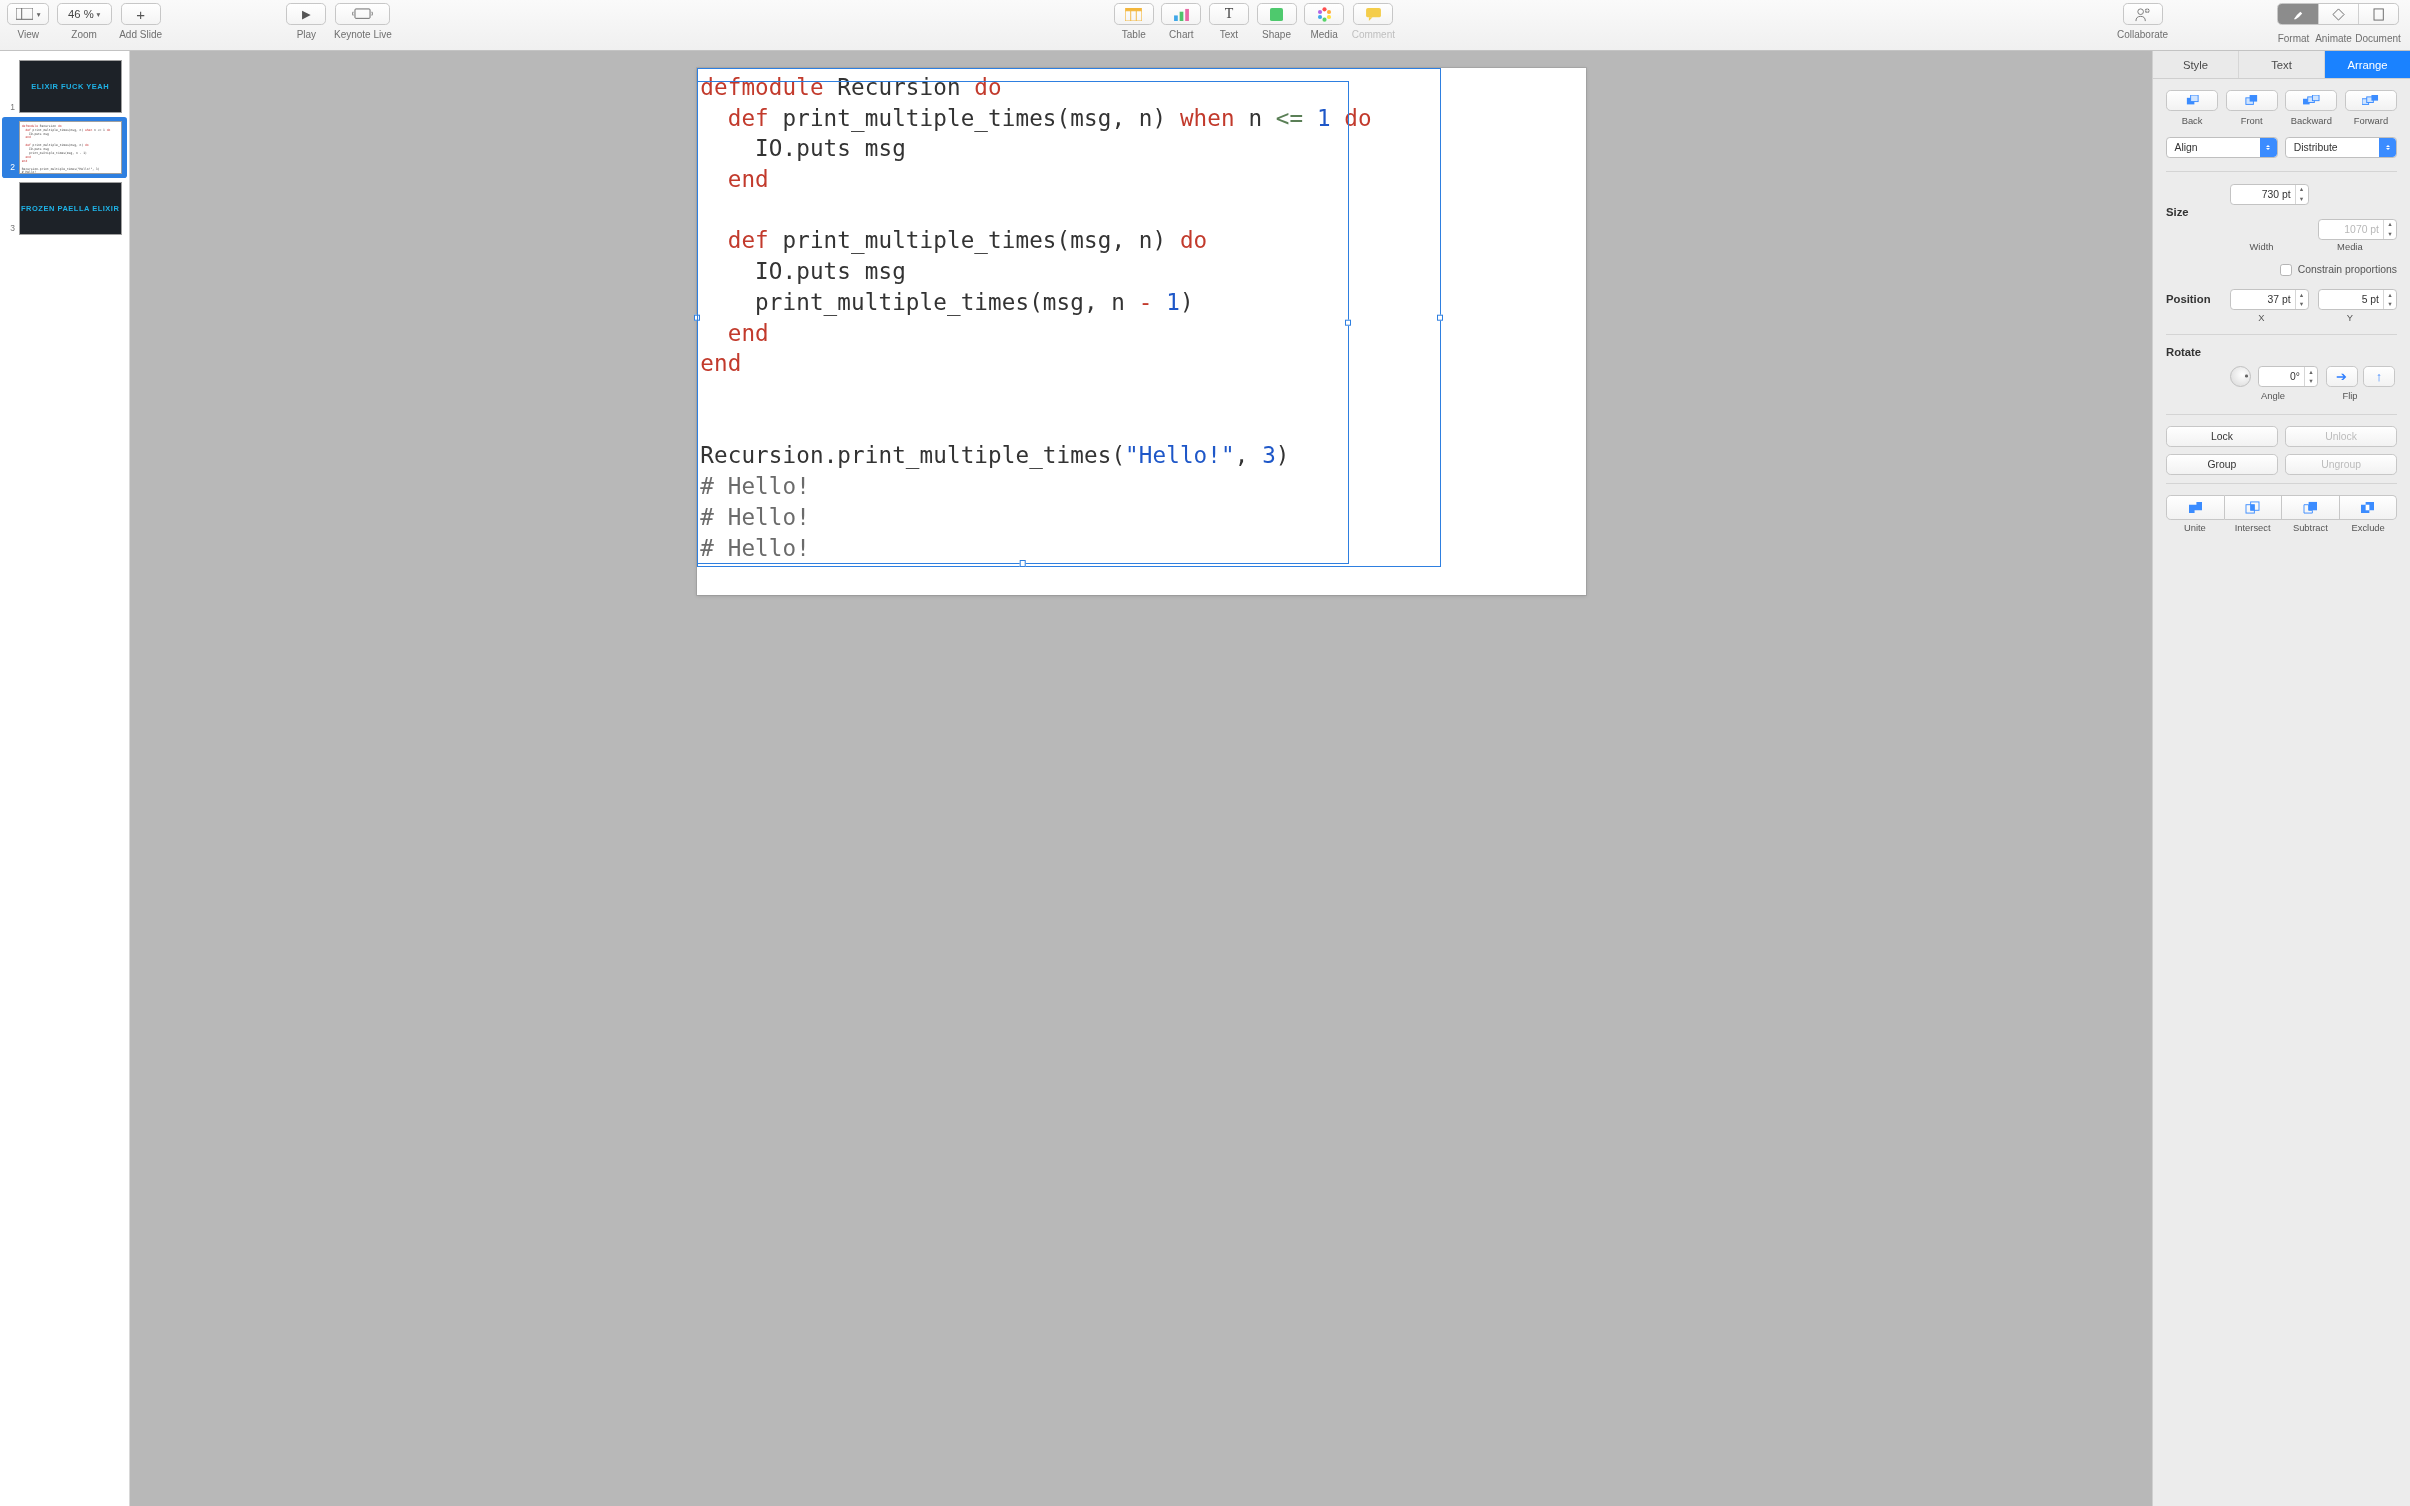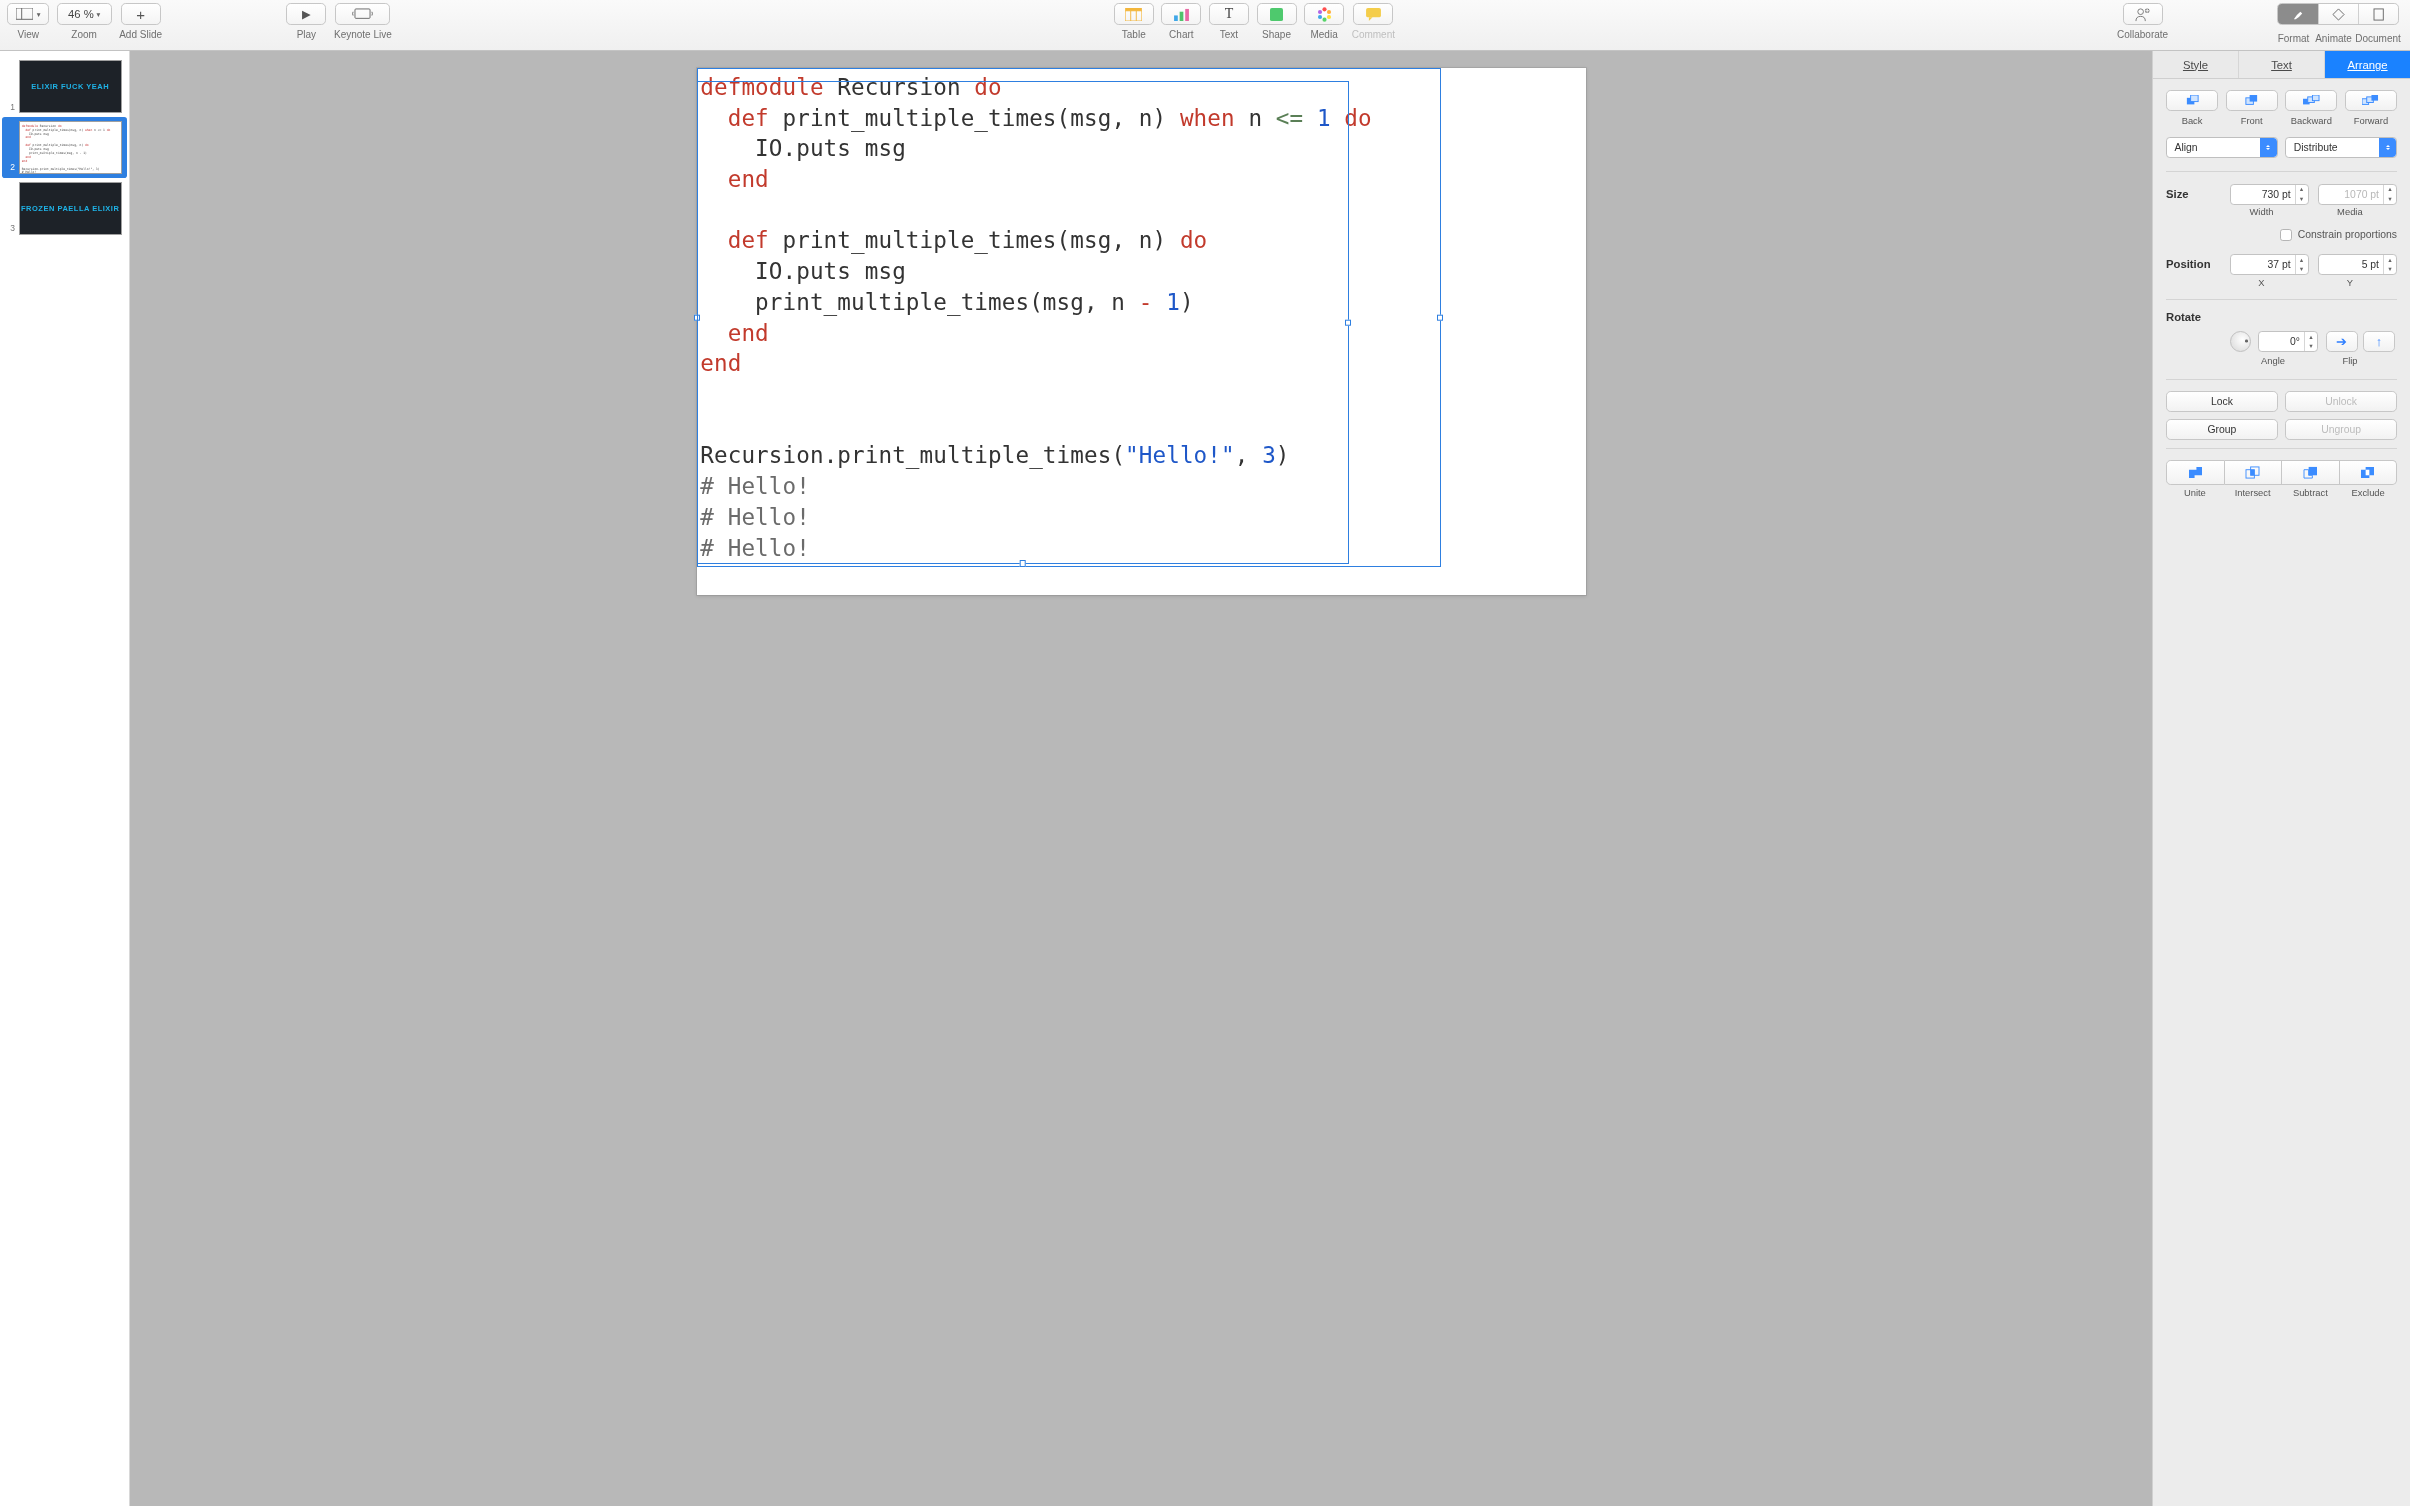--- a/index.html
+++ b/index.html
@@ -185,21 +185,20 @@
     display: flex;
     height: 28px;
     background: #eaeaea;
     border-bottom: 0.9px solid #cfcfcf;
   }
   .insp-tabs > div {
     flex: 1;
     display: flex; align-items: center; justify-content: center;
     font-size: 11.3px; color: #4a4a4a;
     border-right: 0.9px solid #d6d6d6;
-    text-decoration: underline;
   }
   .insp-tabs > div:last-child { border-right: none; }
   .insp-tabs > div.active { background: #1a82ff; color: #fff; }
 
   .insp-body { padding: 11.3px 13px; overflow-y: auto; }
 
   .btn-row { display: flex; gap: 7.5px; margin-bottom: 3.8px; }
   .mini-btn, .mini-btn2 {
     flex: 1;
     height: 21px;
@@ -238,21 +237,21 @@
   .num-input {
     width: 79px; height: 21px;
     border: 0.9px solid #c3c3c3; border-radius: 3.8px;
     background: #fff;
     display: flex; align-items: center; justify-content: flex-end;
     padding-right: 17px;
     font-size: 10.4px; color: #333;
     position: relative;
     margin-left: auto;
   }
-  .num-input.pale { color: #b8b8b8; }
+  .num-input.pale { color: #b8b8b8; margin-top: 35px; }
   .num-input .step {
     position: absolute; right: 0; top: 0; bottom: 0; width: 13px;
     border-left: 0.9px solid #d6d6d6;
     display: flex; flex-direction: column;
   }
   .num-input .step span { flex:1; display:flex; align-items:center; justify-content:center; font-size:5.6px; color:#666; }
   .pair { display: flex; gap: 9.4px; margin-left: auto; }
   .sublabel-row { display: flex; gap: 9.4px; margin: 1.9px 0 11.3px 56px; }
   .sublabel-row > div { width: 79px; text-align: center; font-size: 9.4px; color: #555; }
 

